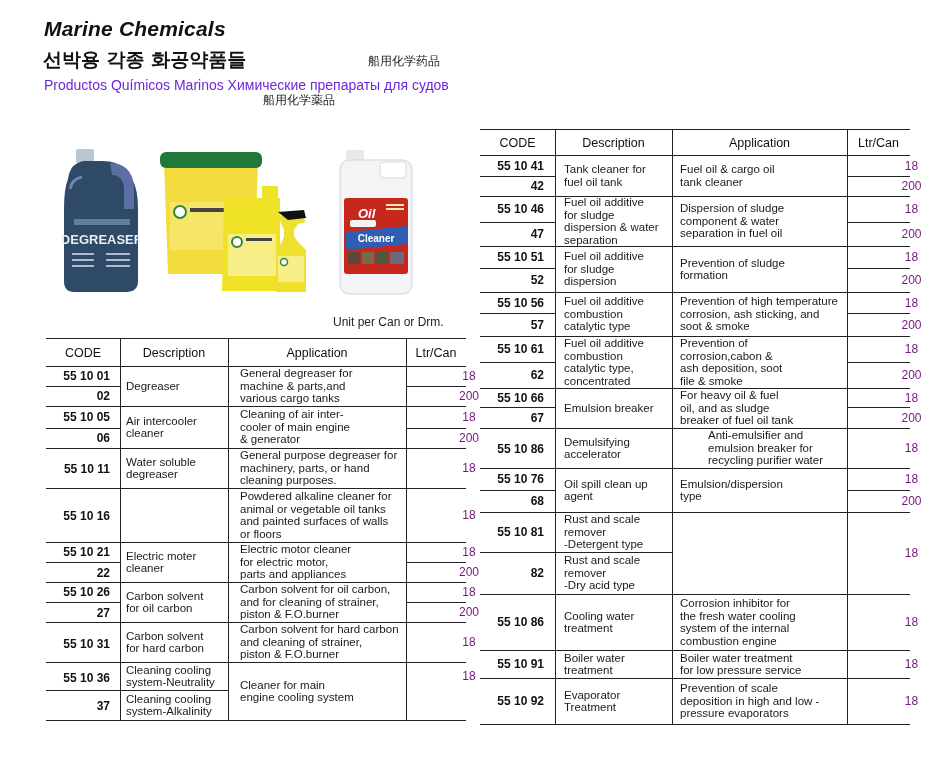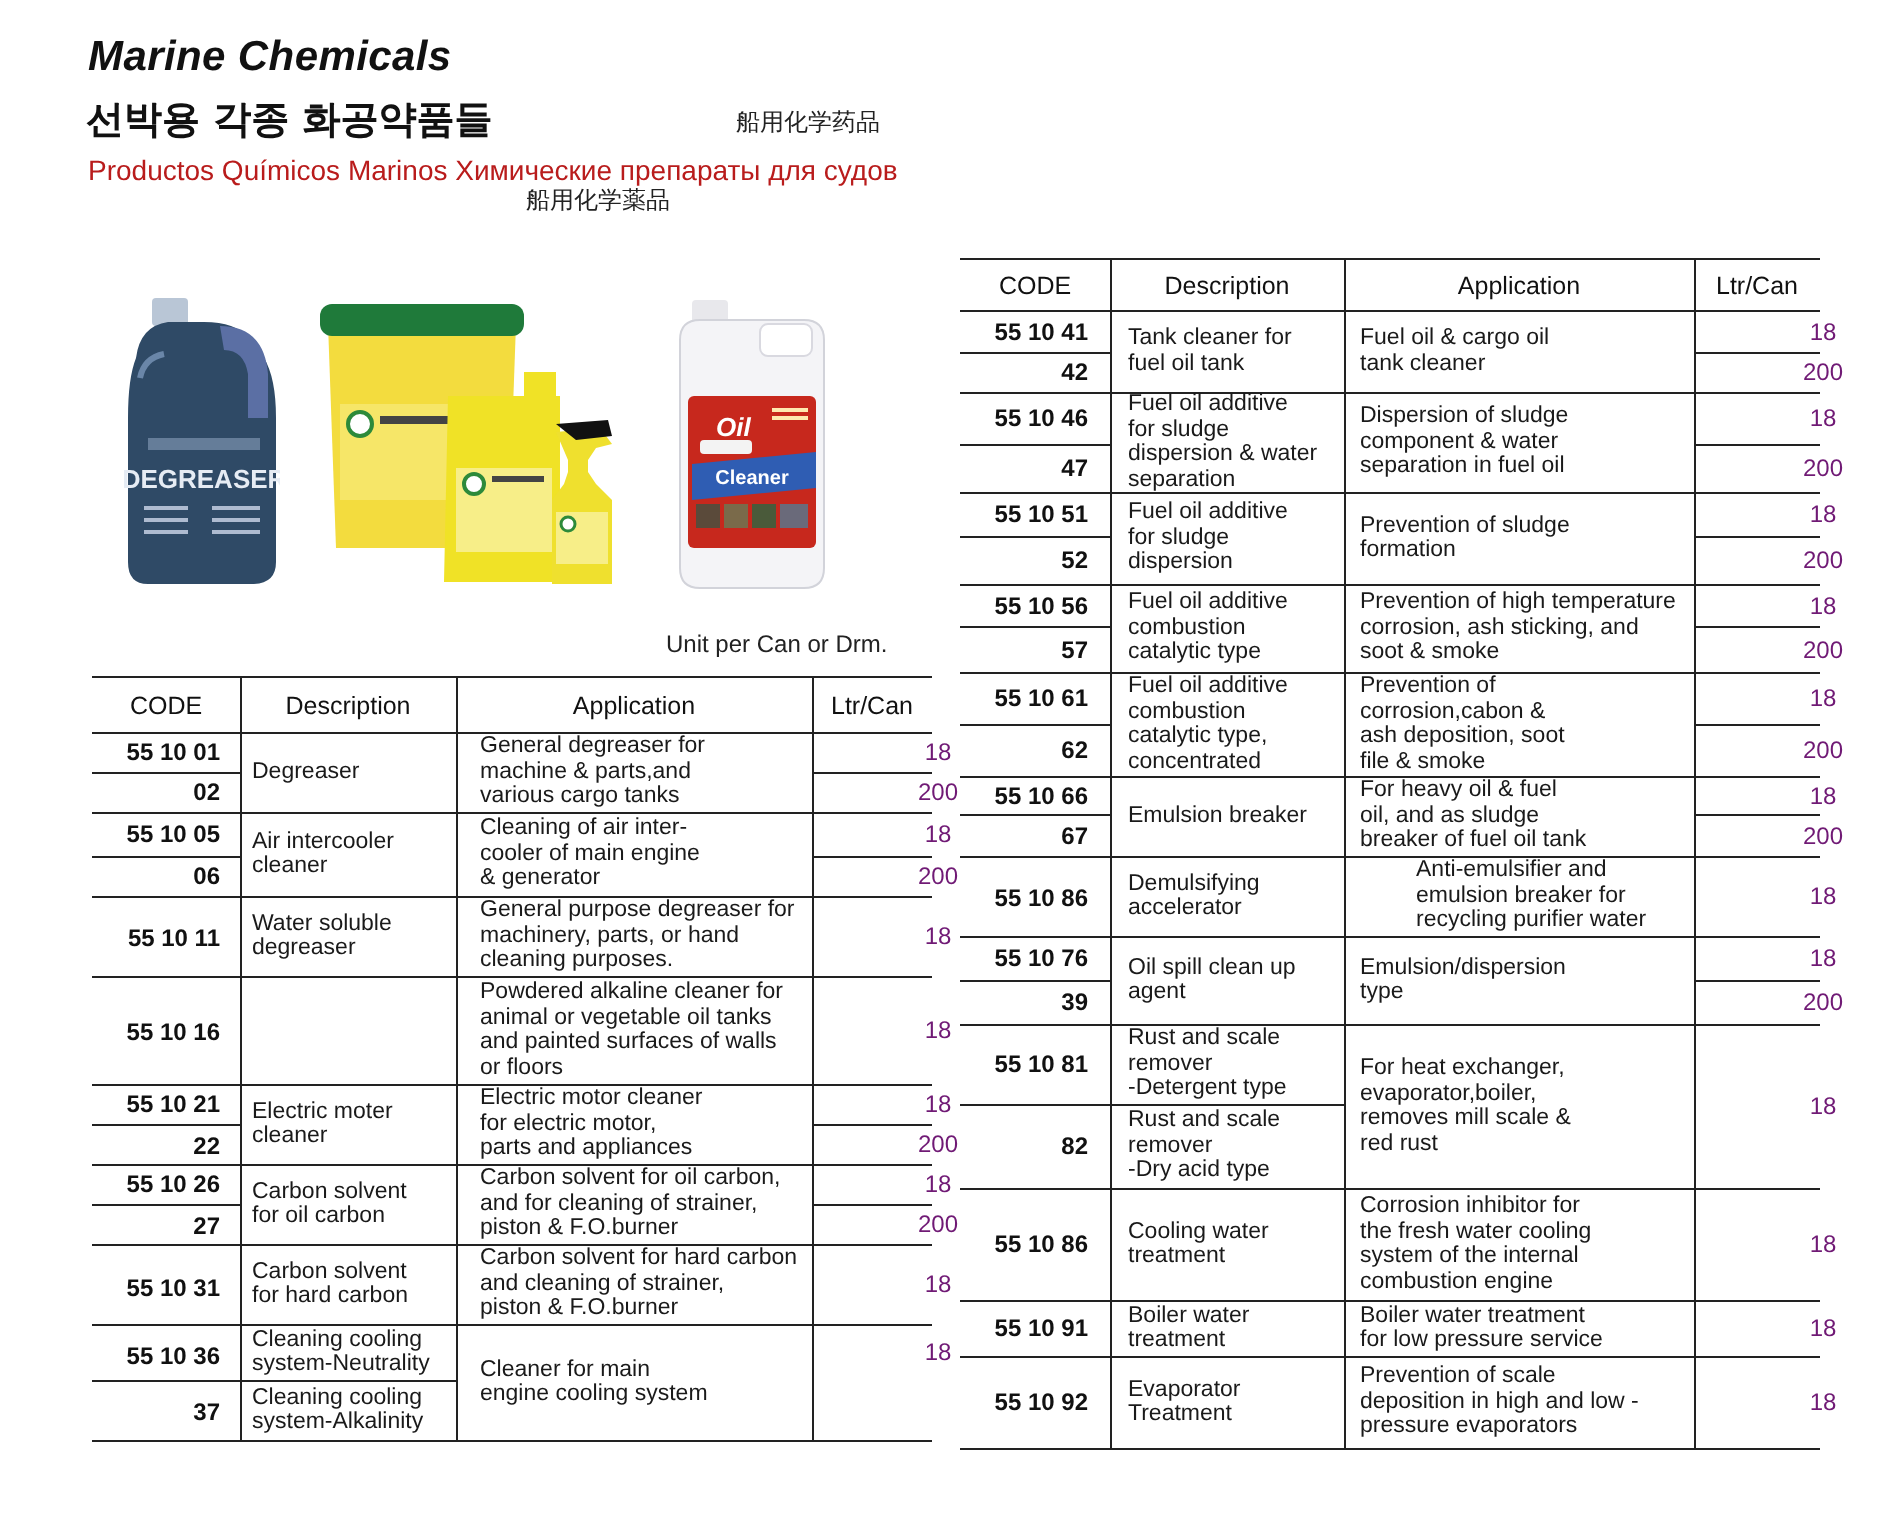--- a/index.html
+++ b/index.html
@@ -3,21 +3,21 @@
 <meta charset="utf-8">
 <style>
   * { box-sizing: border-box; margin: 0; padding: 0; }
   html, body { width: 940px; height: 759px; background: #ffffff; overflow: hidden; }
   body { position: relative; font-family: "Liberation Sans", "DejaVu Sans", sans-serif; color: #1a1a1a; }
 
   .title-en { position: absolute; left: 44px; top: 17px; font-size: 21px; font-weight: bold; font-style: italic; color: #111; letter-spacing: 0.2px; }
   .title-ko { position: absolute; left: 43px; top: 47px; font-size: 19px; font-weight: bold; color: #111; font-family: "DejaVu Sans", sans-serif; }
   .title-cn1 { position: absolute; left: 263px; top: 53px; font-size: 12px; color: #222; font-family: "DejaVu Sans", sans-serif; margin-top: 39px; }
   .title-cn2 { position: absolute; left: 368px; top: 53px; font-size: 12px; color: #222; font-family: "DejaVu Sans", sans-serif; }
-  .title-es { position: absolute; left: 44px; top: 77px; font-size: 14px; color: #b91c1c; }
+  .title-es { position: absolute; left: 44px; top: 77px; font-size: 14px; color: #6d28d9; }
 
   .unit-note { position: absolute; left: 333px; top: 315px; font-size: 12px; color: #222; }
 
   
   .product { position: absolute; }
   .jug-blue { left: 62px; top: 149px; width: 78px; height: 145px; }
   .yellow-set { left: 158px; top: 146px; width: 155px; height: 150px; }
   .jug-white { left: 336px; top: 148px; width: 80px; height: 148px; }
 
   
@@ -242,21 +242,21 @@
   <div class="code" style="left:480px;top:250px;width:64px;">55 10 51</div>
   <div class="code" style="left:480px;top:273px;width:64px;">52</div>
   <div class="code" style="left:480px;top:296px;width:64px;">55 10 56</div>
   <div class="code" style="left:480px;top:318px;width:64px;">57</div>
   <div class="code" style="left:480px;top:342px;width:64px;">55 10 61</div>
   <div class="code" style="left:480px;top:368px;width:64px;">62</div>
   <div class="code" style="left:480px;top:391px;width:64px;">55 10 66</div>
   <div class="code" style="left:480px;top:411px;width:64px;">67</div>
   <div class="code" style="left:480px;top:442px;width:64px;">55 10 86</div>
   <div class="code" style="left:480px;top:472px;width:64px;">55 10 76</div>
-  <div class="code" style="left:480px;top:494px;width:64px;">39</div>
+  <div class="code" style="left:480px;top:494px;width:64px;">68</div>
   <div class="code" style="left:480px;top:525px;width:64px;">55 10 81</div>
   <div class="code" style="left:480px;top:566px;width:64px;">82</div>
   <div class="code" style="left:480px;top:615px;width:64px;">55 10 86</div>
   <div class="code" style="left:480px;top:657px;width:64px;">55 10 91</div>
   <div class="code" style="left:480px;top:694px;width:64px;">55 10 92</div>
 
   <div class="qty" style="left:847px;top:155px;width:63px;height:21px;">18</div>
   <div class="qty" style="left:847px;top:176px;width:63px;height:20px;">200</div>
   <div class="qty" style="left:847px;top:196px;width:63px;height:26px;">18</div>
   <div class="qty" style="left:847px;top:222px;width:63px;height:24px;">200</div>
@@ -325,24 +325,20 @@
 ash deposition, soot
 file &amp; smoke</div>
   <div class="cell" style="left:680px;top:388px;width:167px;height:40px;">For heavy oil &amp; fuel
 oil, and as sludge
 breaker of fuel oil tank</div>
   <div class="cell" style="left:708px;top:428px;width:167px;height:40px;">Anti-emulsifier and
 emulsion breaker for
 recycling purifier water</div>
   <div class="cell" style="left:680px;top:468px;width:167px;height:44px;">Emulsion/dispersion
 type</div>
-  <div class="cell" style="left:680px;top:512px;width:167px;height:82px;">For heat exchanger,
-evaporator,boiler,
-removes mill scale &amp;
-red rust</div>
   <div class="cell" style="left:680px;top:594px;width:167px;height:56px;">Corrosion inhibitor for
 the fresh water cooling
 system of the internal
 combustion engine</div>
   <div class="cell" style="left:680px;top:650px;width:167px;height:28px;">Boiler water treatment
 for low pressure service</div>
   <div class="cell" style="left:680px;top:678px;width:167px;height:46px;">Prevention of scale
 deposition in high and low -
 pressure evaporators</div>
 </div>

